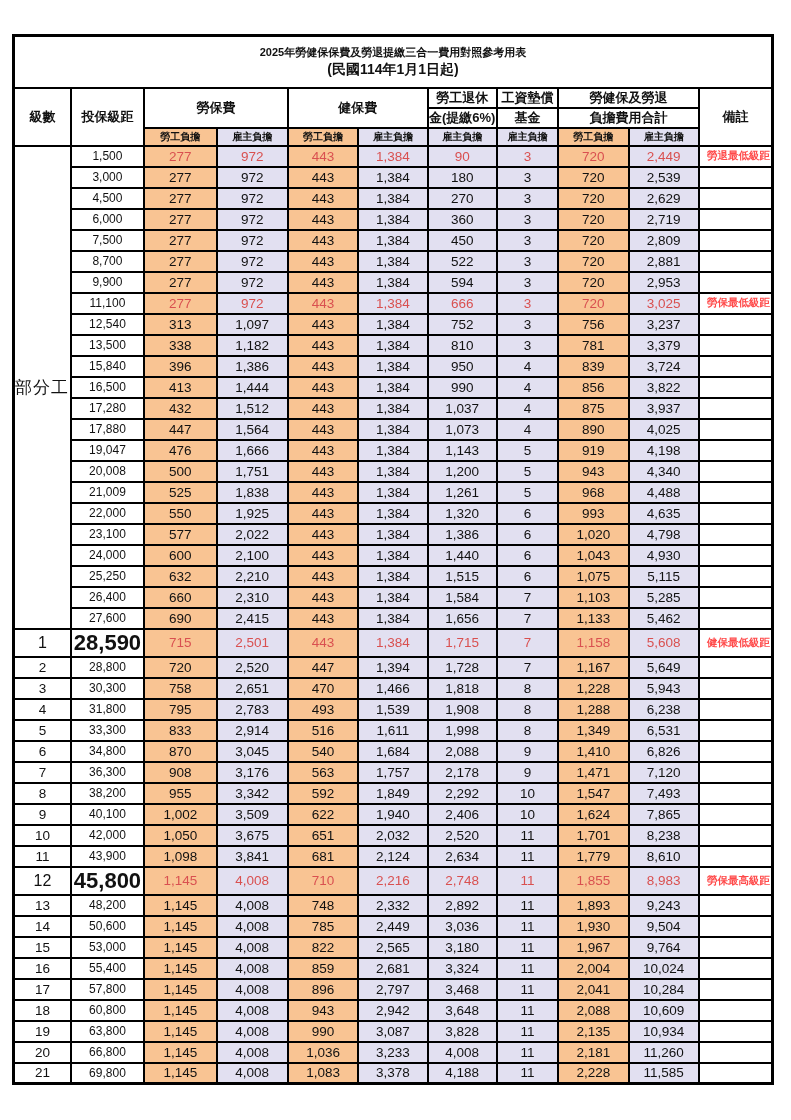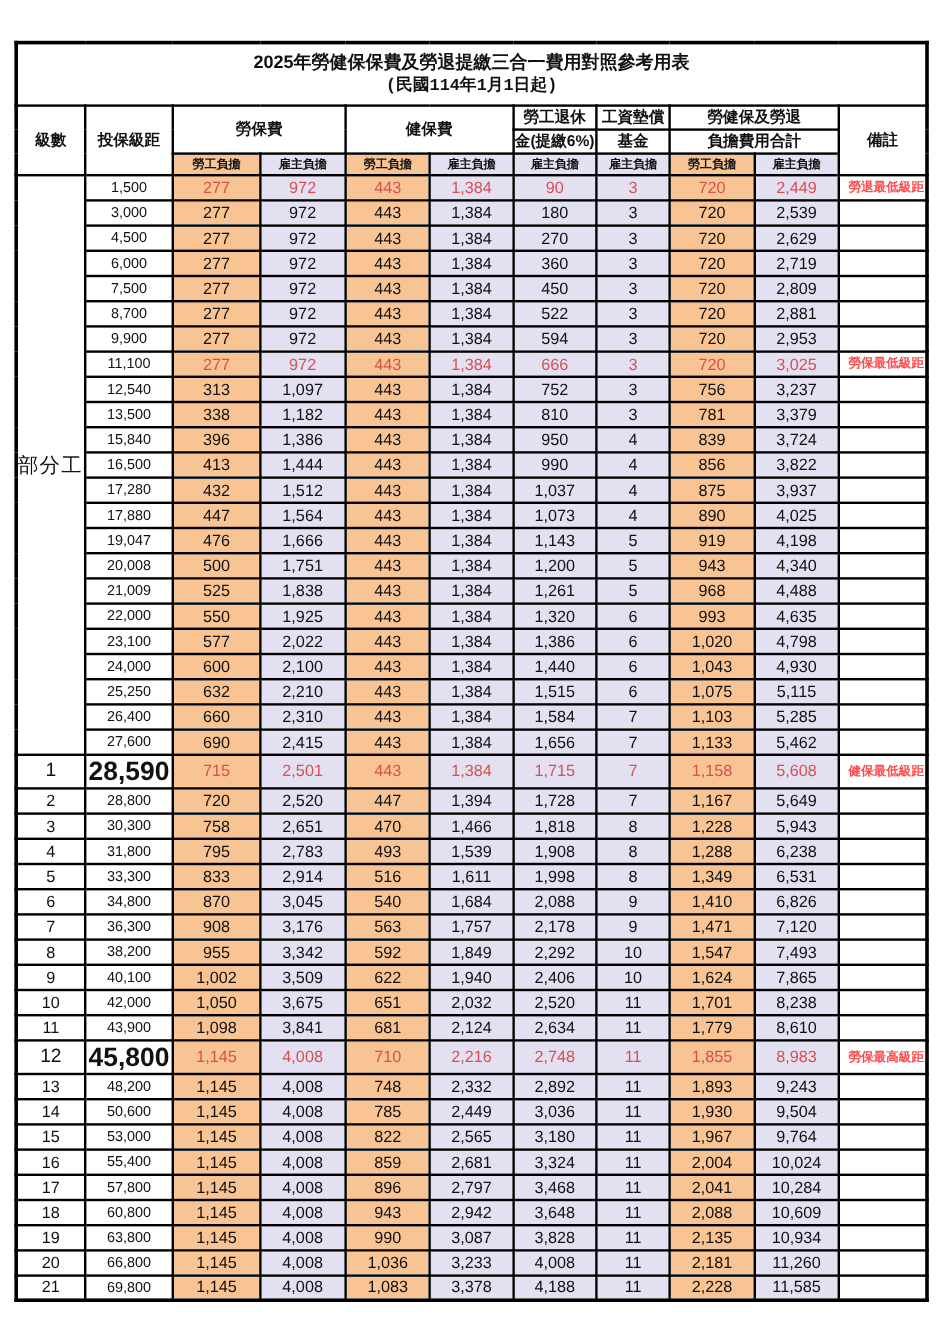--- a/index.html
+++ b/index.html
@@ -21,22 +21,22 @@
     border-collapse:collapse;table-layout:fixed;
     border:3px solid var(--border);
   }
   td,th{
     border:2px solid var(--border);
     text-align:center;vertical-align:middle;
     padding:0;overflow:hidden;white-space:nowrap;
     font-weight:normal;
   }
   tr.title-row td{height:52px;border-bottom:2px solid var(--border);}
-  .title-line{font-size:15px;font-weight:bold;line-height:1.45;}
-  .subtitle-line{font-size:14px;font-weight:bold;line-height:1.2;font-family:Liberation Mono, monospace;}
+  .title-line{font-size:11px;font-weight:bold;line-height:1.45;}
+  .subtitle-line{font-size:14px;font-weight:bold;line-height:1.2;}
   tr.h1 td, tr.h2 td, tr.h3 td{height:18px;font-size:13px;font-weight:bold;}
   tr.h1 td.two-line{font-size:13px;}
   tr.h3 td{font-size:10px;}
   td.worker{background:var(--worker-bg);}
   td.employer{background:var(--employer-bg);}
   tr.data{height:21px;font-size:13.5px;}
   tr.data td.bracket{font-size:12px;}
   tr.data.tall{height:27px;}
   tr.data.tall td.level{font-size:16px;}
   tr.data.tall td.bracket{font-size:22px;font-weight:bold;}

